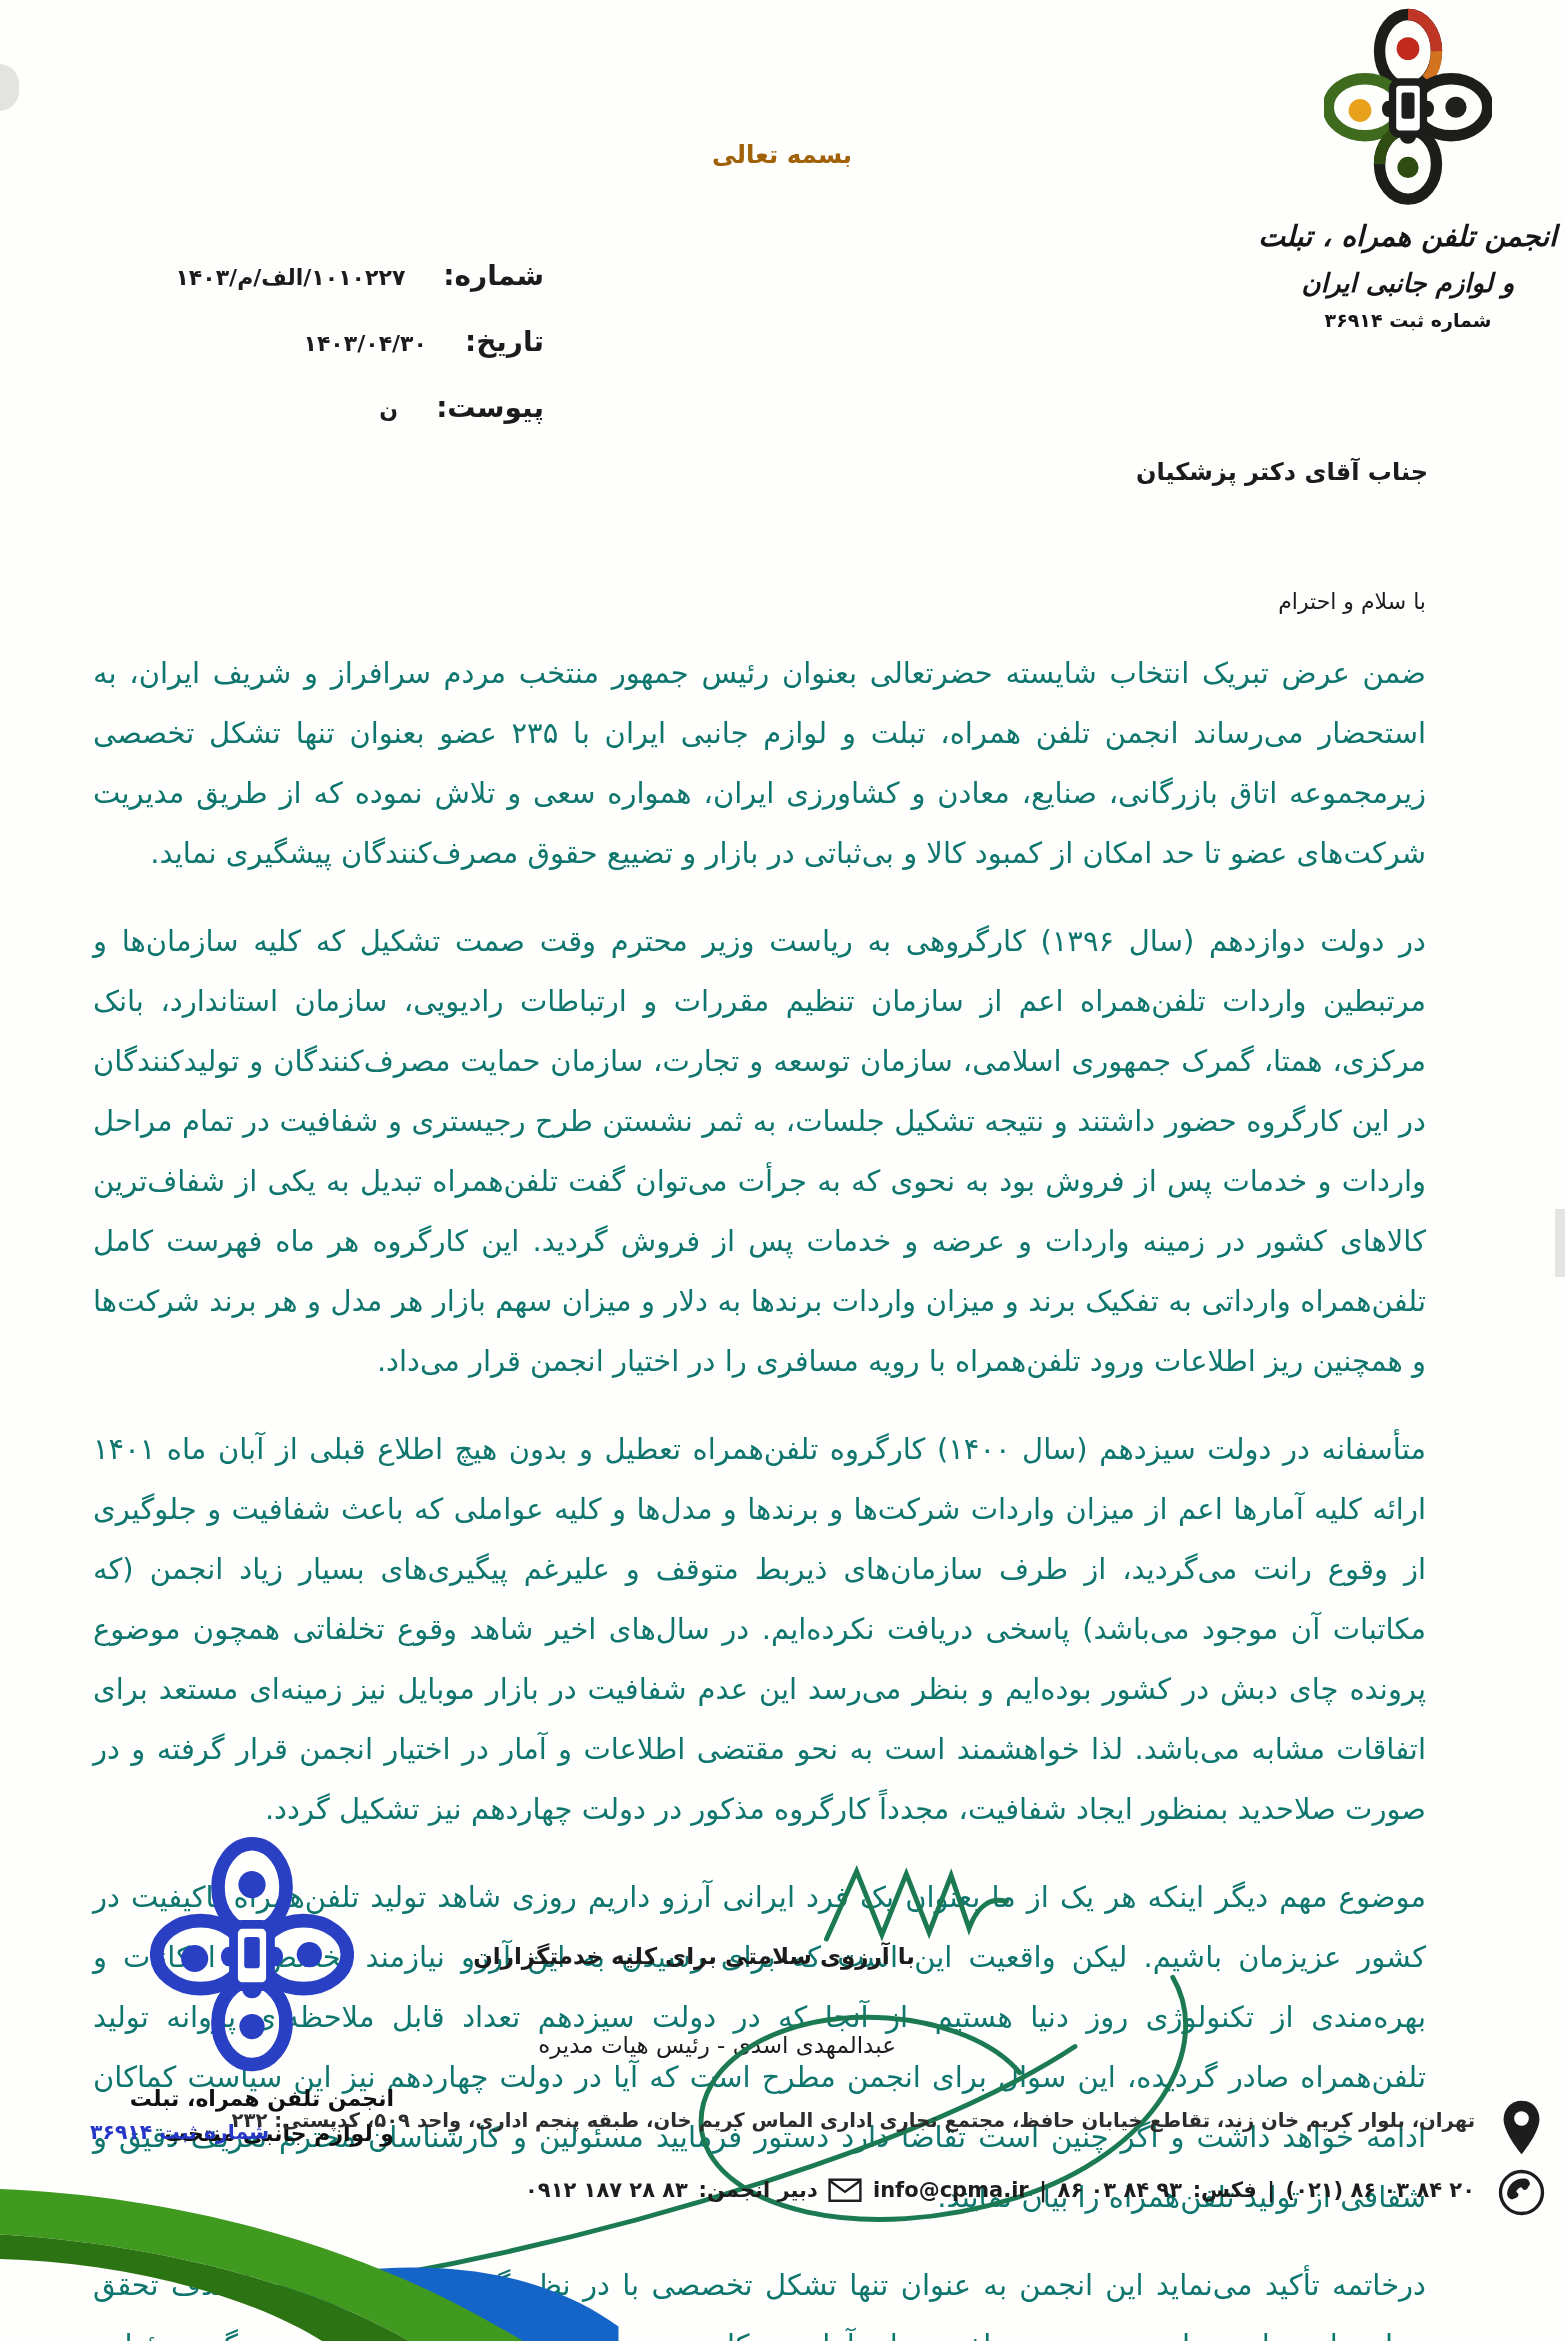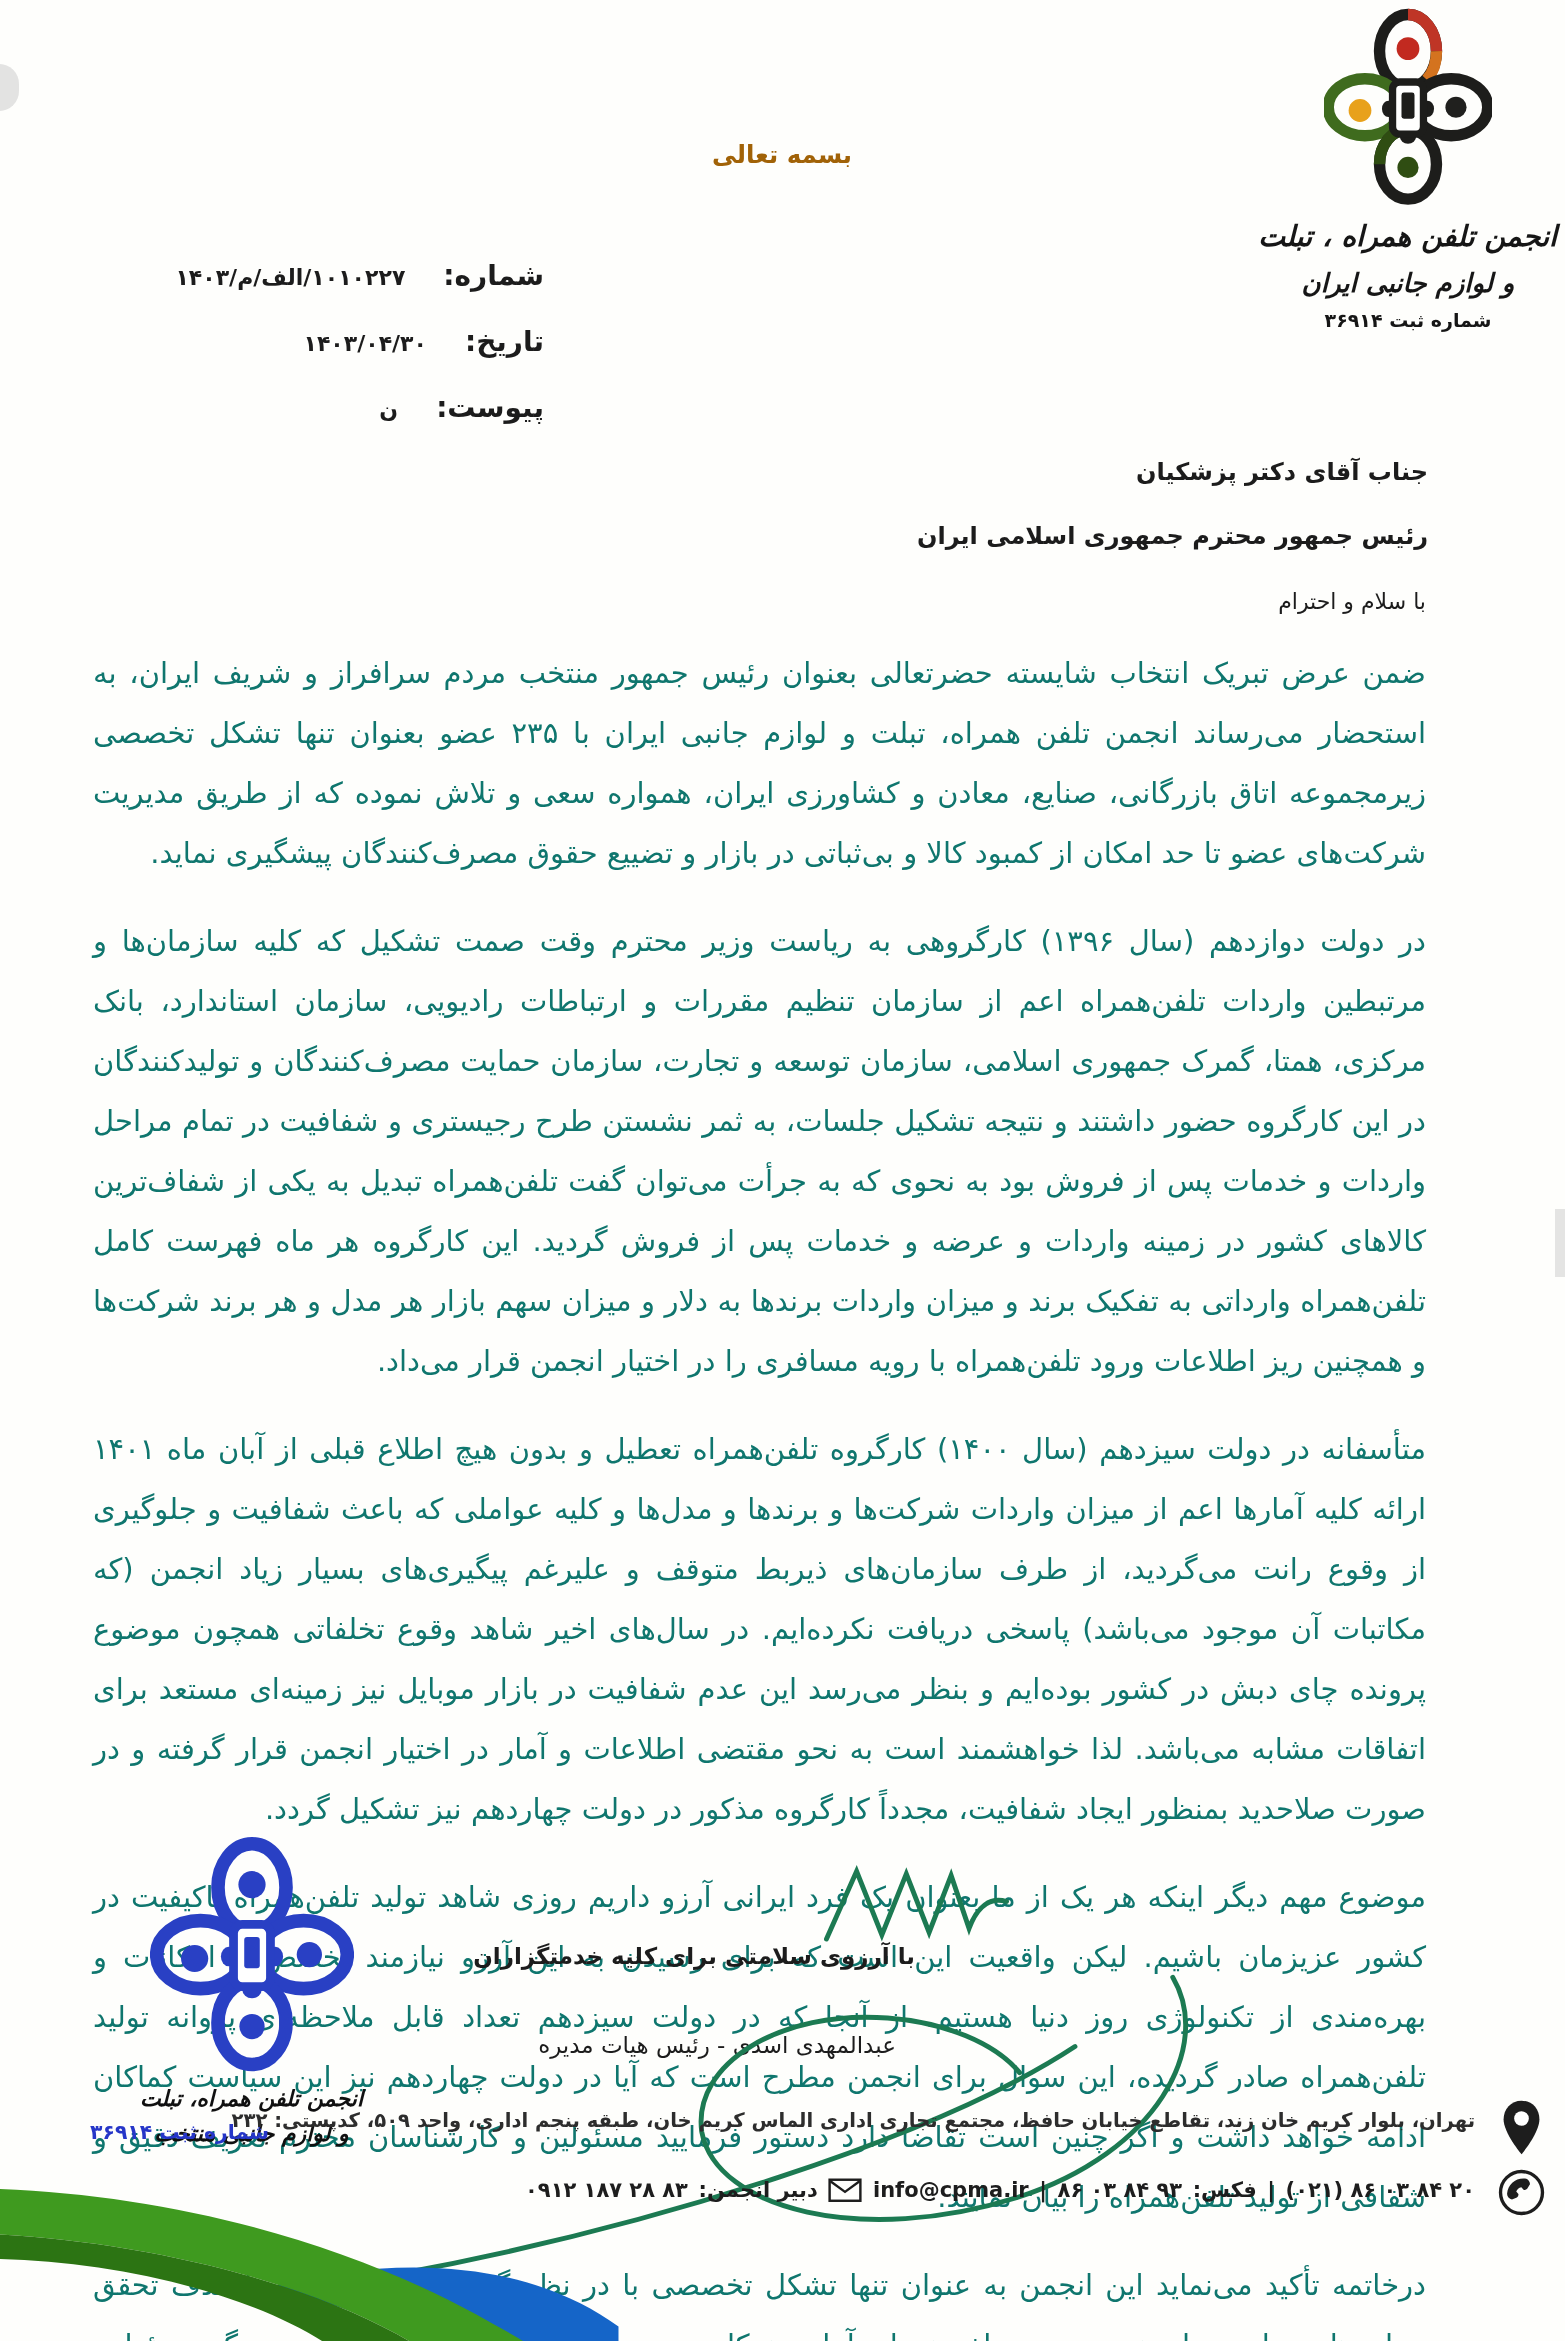--- a/index.html
+++ b/index.html
@@ -25,21 +25,21 @@
   
   .body-text{position:absolute;top:643px;right:139px;left:94px;}
   .body-text p{font-size:29px;line-height:60px;text-align:justify;margin:0 0 28px 0;color:#0f766e;}
   
   .sig-wish{position:absolute;top:1943px;left:512px;width:404px;text-align:center;
             font-weight:bold;font-size:23px;white-space:nowrap;}
   .sig-name{position:absolute;top:2032px;left:506px;width:424px;text-align:center;
             font-weight:normal;font-size:23px;white-space:nowrap;}
   .sig-scribble{position:absolute;left:326px;top:1851px;pointer-events:none;}
   
-  .footer-logo{position:absolute;top:1836px;left:110px;width:285px;text-align:center;font-style:italic;}
+  .footer-logo{position:absolute;top:1836px;left:110px;width:285px;}
   .footer-logo svg{display:block;margin:0 auto;}
   .cap1,.cap2{font-size:22px;font-weight:bold;line-height:35px;white-space:nowrap;color:#101010;}
   
   .addr-line{position:absolute;top:2109px;right:90px;font-size:19.6px;font-weight:bold;
              color:#2d2d2d;white-space:nowrap;}
   .pin{position:absolute;top:2099px;right:23px;}
   .reg-stamp{position:absolute;top:2120px;left:91px;font-size:20.4px;font-weight:bold;color:#2636c8;}
   .contact-line{position:absolute;top:2177px;right:90px;display:flex;gap:10.6px;align-items:center;
                 font-size:21px;font-weight:bold;color:#1d1d1d;direction:rtl;}
   .contact-line .num{white-space:nowrap;}
@@ -96,21 +96,20 @@
       <span class="meta-value">۱۴۰۳/۰۴/۳۰</span>
     </div>
     <div class="meta-row">
       <span class="meta-label">پیوست:</span>
       <span class="meta-value">ن</span>
     </div>
   </div>
 
   <div class="recipient">
     <div>جناب آقای دکتر پزشکیان</div>
-    <div>رئیس جمهور محترم جمهوری اسلامی ایران</div>
   </div>
 
   <div class="salutation">با سلام و احترام</div>
 
   <div class="body-text">
     <p>ضمن عرض تبریک انتخاب شایسته حضرتعالی بعنوان رئیس جمهور منتخب مردم سرافراز و شریف ایران، به استحضار می‌رساند انجمن تلفن همراه، تبلت و لوازم جانبی ایران با ۲۳۵ عضو بعنوان تنها تشکل تخصصی زیرمجموعه اتاق بازرگانی، صنایع، معادن و کشاورزی ایران، همواره سعی و تلاش نموده که از طریق مدیریت شرکت‌های عضو تا حد امکان از کمبود کالا و بی‌ثباتی در بازار و تضییع حقوق مصرف‌کنندگان پیشگیری نماید.</p>
     <p>در دولت دوازدهم (سال ۱۳۹۶) کارگروهی به ریاست وزیر محترم وقت صمت تشکیل که کلیه سازمان‌ها و مرتبطین واردات تلفن‌همراه اعم از سازمان تنظیم مقررات و ارتباطات رادیویی، سازمان استاندارد، بانک مرکزی، همتا، گمرک جمهوری اسلامی، سازمان توسعه و تجارت، سازمان حمایت مصرف‌کنندگان و تولیدکنندگان در این کارگروه حضور داشتند و نتیجه تشکیل جلسات، به ثمر نشستن طرح رجیستری و شفافیت در تمام مراحل واردات و خدمات پس از فروش بود به نحوی که به جرأت می‌توان گفت تلفن‌همراه تبدیل به یکی از شفاف‌ترین کالاهای کشور در زمینه واردات و عرضه و خدمات پس از فروش گردید. این کارگروه هر ماه فهرست کامل تلفن‌همراه وارداتی به تفکیک برند و میزان واردات برندها به دلار و میزان سهم بازار هر مدل و هر برند شرکت‌ها و همچنین ریز اطلاعات ورود تلفن‌همراه با رویه مسافری را در اختیار انجمن قرار می‌داد.</p>
     <p>متأسفانه در دولت سیزدهم (سال ۱۴۰۰) کارگروه تلفن‌همراه تعطیل و بدون هیچ اطلاع قبلی از آبان ماه ۱۴۰۱ ارائه کلیه آمارها اعم از میزان واردات شرکت‌ها و برندها و مدل‌ها و کلیه عواملی که باعث شفافیت و جلوگیری از وقوع رانت می‌گردید، از طرف سازمان‌های ذیربط متوقف و علیرغم پیگیری‌های بسیار زیاد انجمن (که مکاتبات آن موجود می‌باشد) پاسخی دریافت نکرده‌ایم. در سال‌های اخیر شاهد وقوع تخلفاتی همچون موضوع پرونده چای دبش در کشور بوده‌ایم و بنظر می‌رسد این عدم شفافیت در بازار موبایل نیز زمینه‌ای مستعد برای اتفاقات مشابه می‌باشد. لذا خواهشمند است به نحو مقتضی اطلاعات و آمار در اختیار انجمن قرار گرفته و در صورت صلاحدید بمنظور ایجاد شفافیت، مجدداً کارگروه مذکور در دولت چهاردهم نیز تشکیل گردد.</p>
     <p>موضوع مهم دیگر اینکه هر یک از ما بعنوان یک فرد ایرانی آرزو داریم روزی شاهد تولید تلفن‌همراه باکیفیت در کشور عزیزمان باشیم. لیکن واقعیت این است که برای رسیدن به این آرزو نیازمند تخصص و امکانات و بهره‌مندی از تکنولوژی روز دنیا هستیم. از آنجا که در دولت سیزدهم تعداد قابل ملاحظه‌ای پروانه تولید تلفن‌همراه صادر گردیده، این سوال برای انجمن مطرح است که آیا در دولت چهاردهم نیز این سیاست کماکان ادامه خواهد داشت و اگر چنین است تقاضا دارد دستور فرمایید مسئولین و کارشناسان محترم تعریف دقیق و شفافی از تولید تلفن‌همراه را بیان نمایند.</p>
     <p>درخاتمه تأکید می‌نماید این انجمن به عنوان تنها تشکل تخصصی با در نظر گرفتن منافع ملی و با هدف تحقق برنامه‌های دولت چهاردهم در حوزه تلفن‌همراه، آماده همکاری و دریافت رهنمودهای حضرتعالی و دیگر مسئولین محترم می‌باشد.</p>

